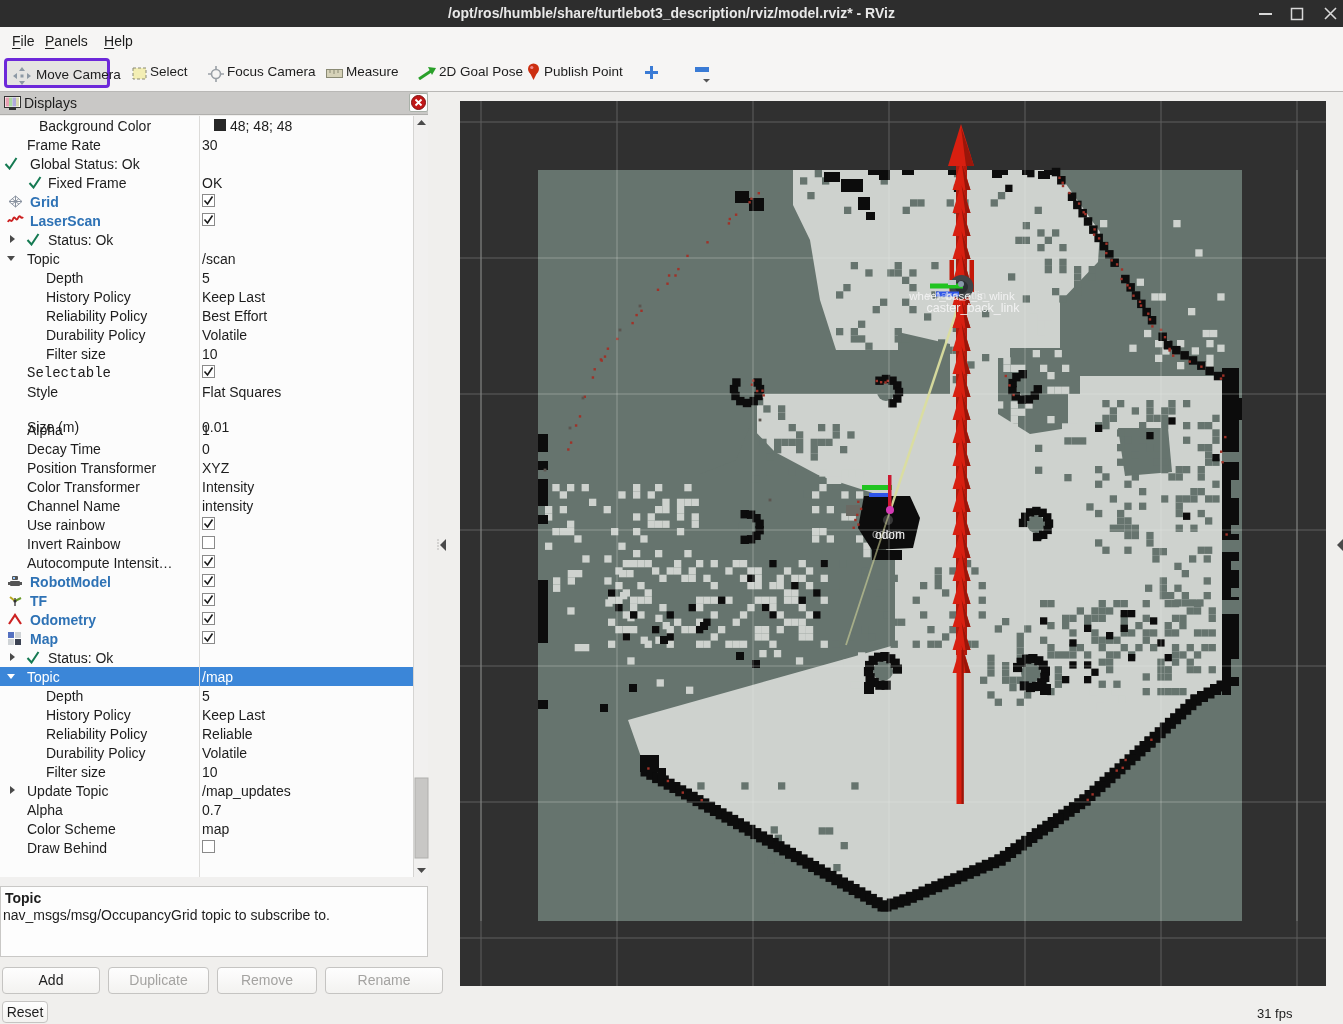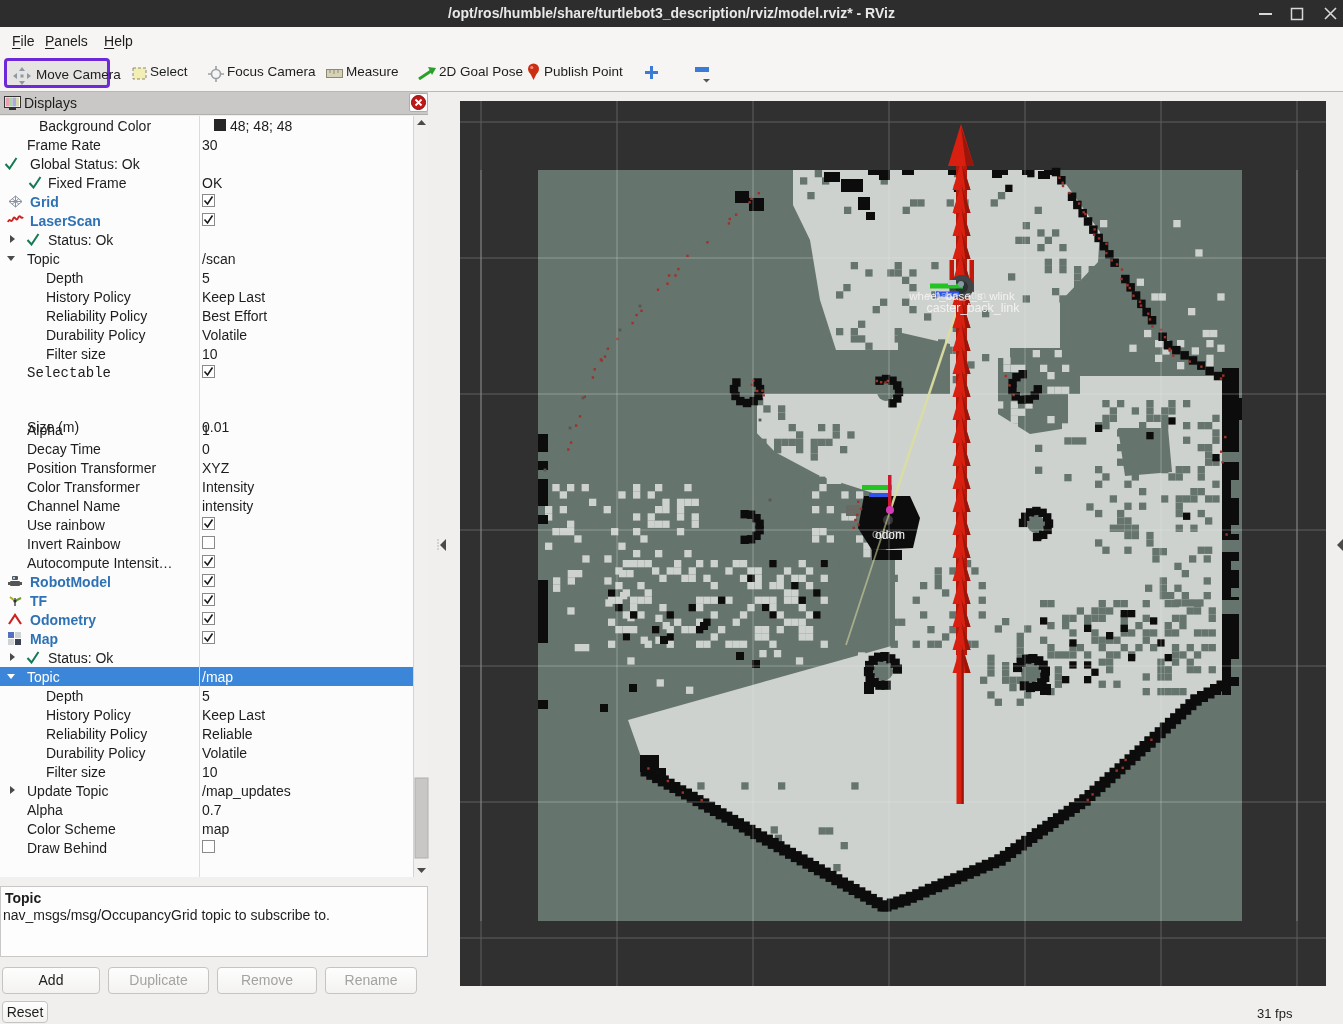--- a/index.html
+++ b/index.html
@@ -193,20 +193,24 @@
     </div>
 <div style="position:absolute;top:247px;left:0;width:100%;height:19px;font-family:Liberation Mono, monospace;">
       <span style="position:absolute;left:27px;top:2px">Selectable</span>
       <span style="position:absolute;left:202px;top:0px;width:13px;height:17px">
         <svg width="13" height="13" style="position:absolute;top:2px;left:0">
           <rect x="0.5" y="0.5" width="12" height="12" fill="#fff" stroke="#8a8a8a"></rect>
           <path d="M2.5 6.5l3 3.5 5-7.5" stroke="#1a1a1a" stroke-width="1.6" fill="none"></path>
         </svg>
       </span>
     </div>
+<div style="position:absolute;top:266px;left:0;width:100%;height:19px;">
+      <span style="position:absolute;left:27px;top:2px">Style</span>
+      <span style="position:absolute;left:202px;top:2px;color:#1d1d1d">Flat Squares</span>
+    </div>
 <div style="position:absolute;top:285px;left:0;width:100%;height:19px;margin-top:16px;">
       <span style="position:absolute;left:27px;top:2px">Size (m)</span>
       <span style="position:absolute;left:202px;top:2px;color:#1d1d1d">0.01</span>
     </div>
 <div style="position:absolute;top:304px;left:0;width:100%;height:19px;">
       <span style="position:absolute;left:27px;top:2px">Alpha</span>
       <span style="position:absolute;left:202px;top:2px;color:#1d1d1d">1</span>
     </div>
 <div style="position:absolute;top:323px;left:0;width:100%;height:19px;">
       <span style="position:absolute;left:27px;top:2px">Decay Time</span>
@@ -377,21 +381,21 @@
   </svg>
 </div>
 <div style="position:absolute;top:877px;left:0;width:428px;height:9px;background:#f1f0ef"></div>
 <div class="descbox">
   <div style="position:absolute;left:4px;top:3px;font-weight:bold">Topic</div>
   <div style="position:absolute;left:2px;top:20px">nav_msgs/msg/OccupancyGrid topic to subscribe to.</div>
 </div>
 <div class="btn" style="left:2px;top:967px;width:98px;"><span style="position:relative;top:4px">Add</span></div>
 <div class="btn" style="left:108px;top:967px;width:101px;color:#a4a3a1"><span style="position:relative;top:4px">Duplicate</span></div>
 <div class="btn" style="left:217px;top:967px;width:100px;color:#a4a3a1"><span style="position:relative;top:4px">Remove</span></div>
-<div class="btn" style="left:325px;top:967px;width:92px;color:#a4a3a1"><span style="position:relative;top:4px">Rename</span></div>
+<div class="btn" style="left:325px;top:967px;width:118px;color:#a4a3a1"><span style="position:relative;top:4px">Rename</span></div>
 <div class="btn" style="left:2px;top:1001px;width:46px;height:22px;"><span style="position:relative;top:2px">Reset</span></div>
 <div style="position:absolute;left:1257px;top:1006px;font-size:13px">31 fps</div>
 
 <svg class="view" width="866" height="885" viewBox="0 0 866 885">
 <rect x="0" y="0" width="866" height="885" fill="#303030"></rect>
 <path d="M21 0V885 M0 21H866 M157 0V885 M0 157H866 M293 0V885 M0 293H866 M429 0V885 M0 429H866 M565 0V885 M0 565H866 M701 0V885 M0 701H866 M837 0V885 M0 837H866" stroke="#5f5f5f" stroke-width="1" fill="none"></path>
 <rect x="78.0" y="69.0" width="704.0" height="751.0" fill="#66746e"></rect>
 <polygon points="333.0,69.0 596.0,69.0 640.0,131.0 638.0,161.0 600.0,201.0 600.0,247.0 550.0,247.0 550.0,294.0 478.0,294.0 478.0,249.0 376.0,249.0 360.0,199.0 350.0,139.0 333.0,104.0" fill="#ced2ce"></polygon>
 <polygon points="297.0,293.0 620.0,293.0 620.0,275.0 762.0,275.0 762.0,459.0 297.0,459.0" fill="#ced2ce"></polygon>
 <polygon points="435.0,459.0 762.0,459.0 762.0,587.0 736.0,599.0 690.0,641.0 625.0,699.0 540.0,759.0 426.0,807.0 186.0,670.0 168.0,619.0 435.0,544.0" fill="#ced2ce"></polygon>

